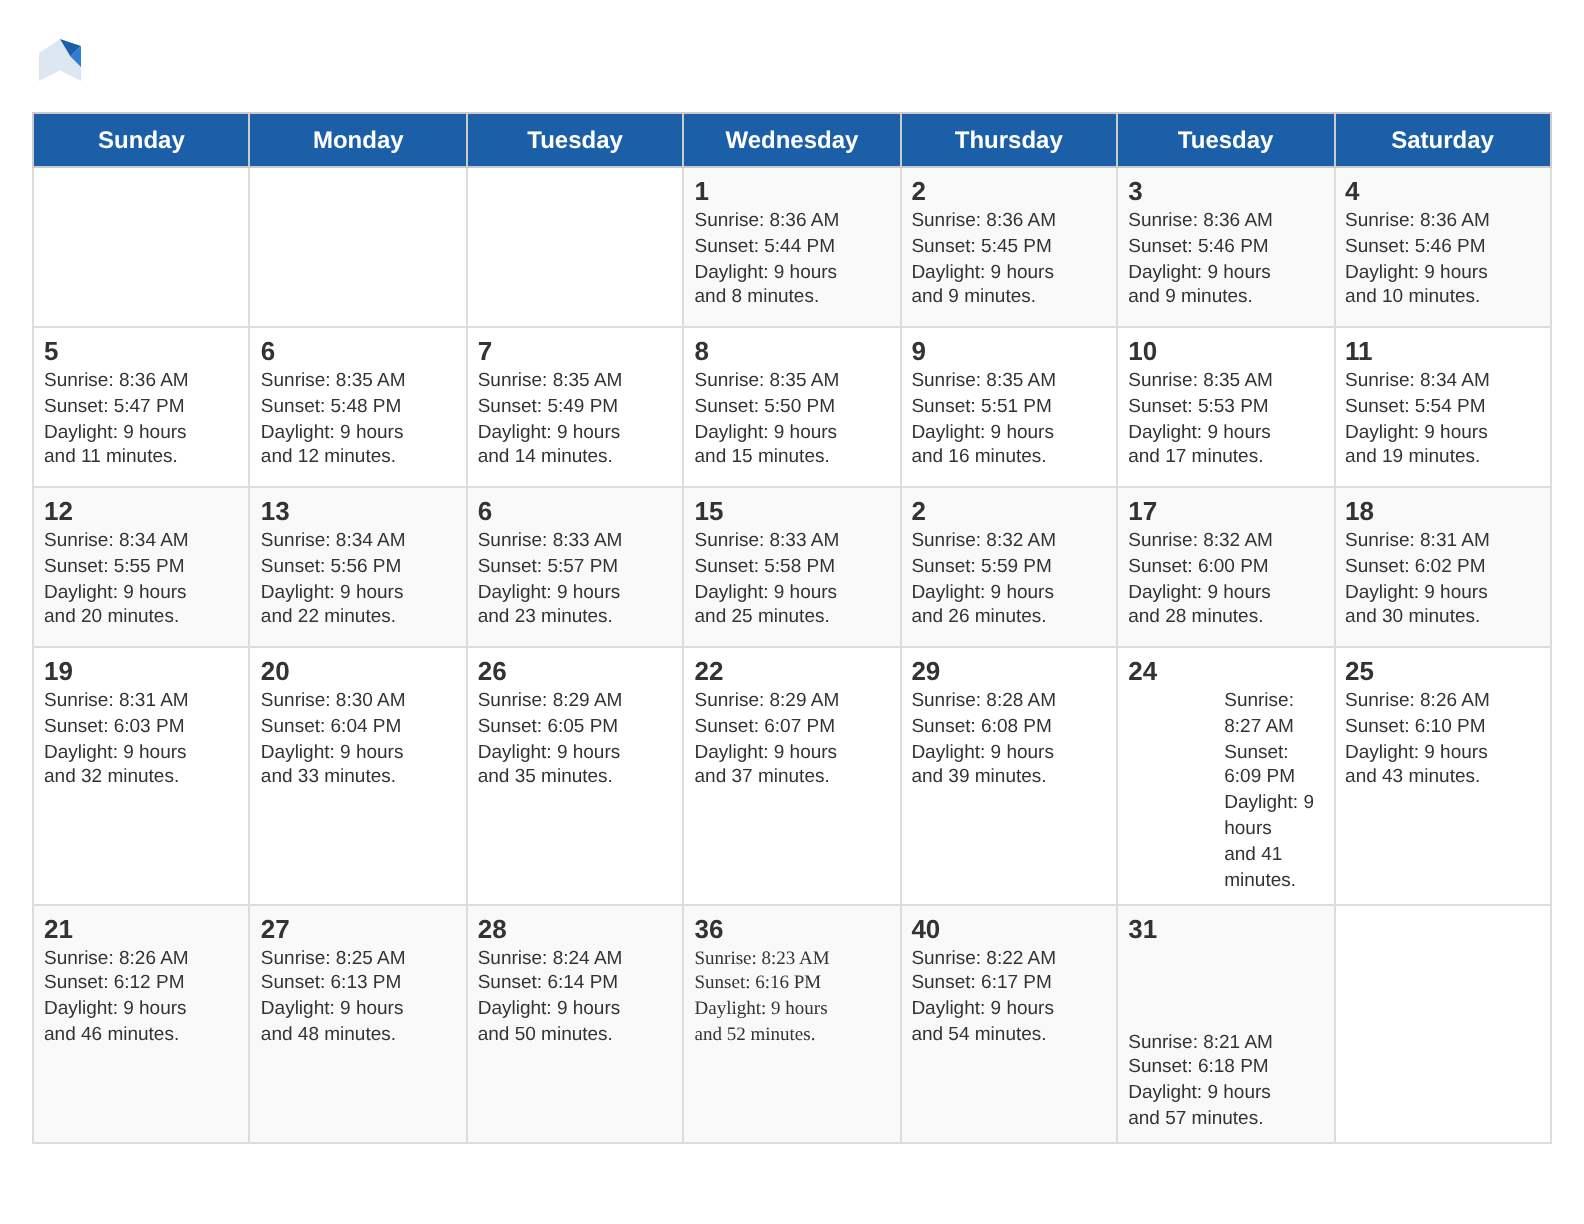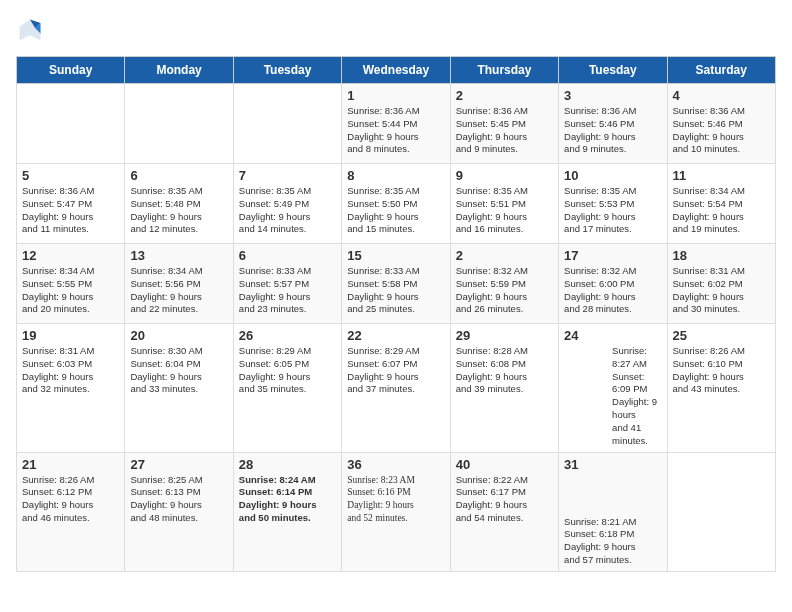--- a/index.html
+++ b/index.html
@@ -316,21 +316,21 @@
         </td>
         <td>
           <span class="day-num">27</span>
           <div class="cell-text" style="white-space: pre-line;">Sunrise: 8:25 AM
 Sunset: 6:13 PM
 Daylight: 9 hours
 and 48 minutes.</div>
         </td>
         <td>
           <span class="day-num">28</span>
-          <div class="cell-text" style="white-space: pre-line; font-weight: bold;">Sunrise: 8:24 AM
+          <div class="cell-text" style="white-space: pre-line;">Sunrise: 8:24 AM
 Sunset: 6:14 PM
 Daylight: 9 hours
 and 50 minutes.</div>
         </td>
         <td>
           <span class="day-num">36</span>
           <div class="cell-text" style="white-space: pre-line; font-family: Liberation Serif, serif;">Sunrise: 8:23 AM
 Sunset: 6:16 PM
 Daylight: 9 hours
 and 52 minutes.</div>

